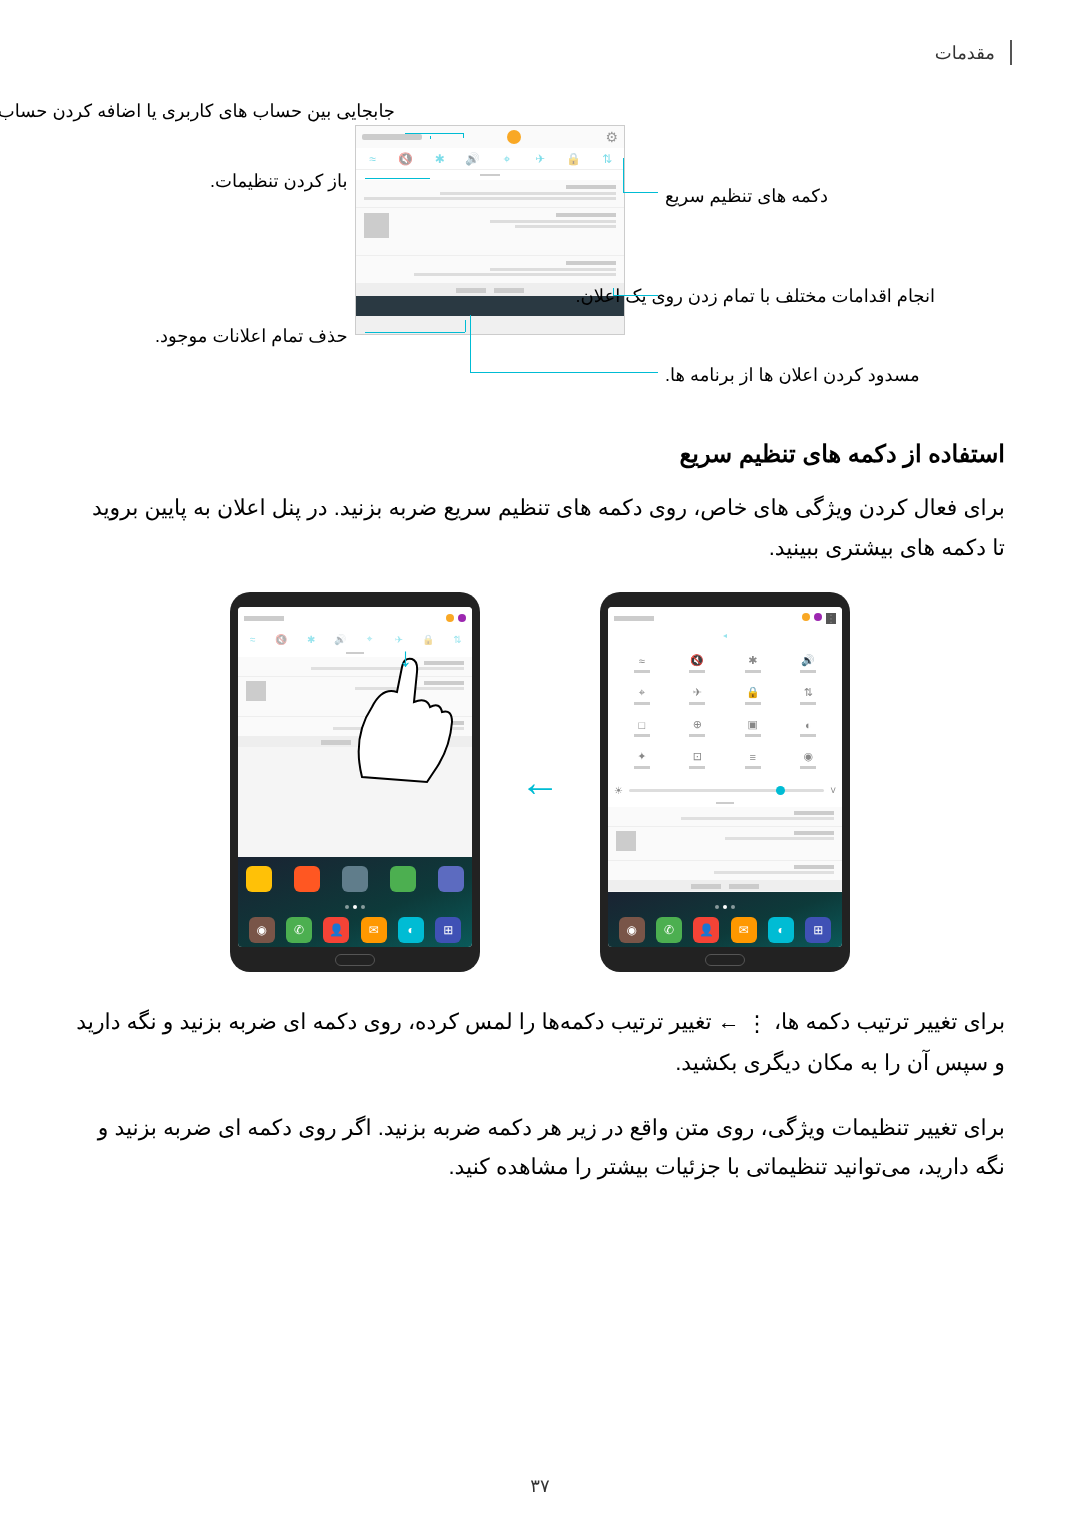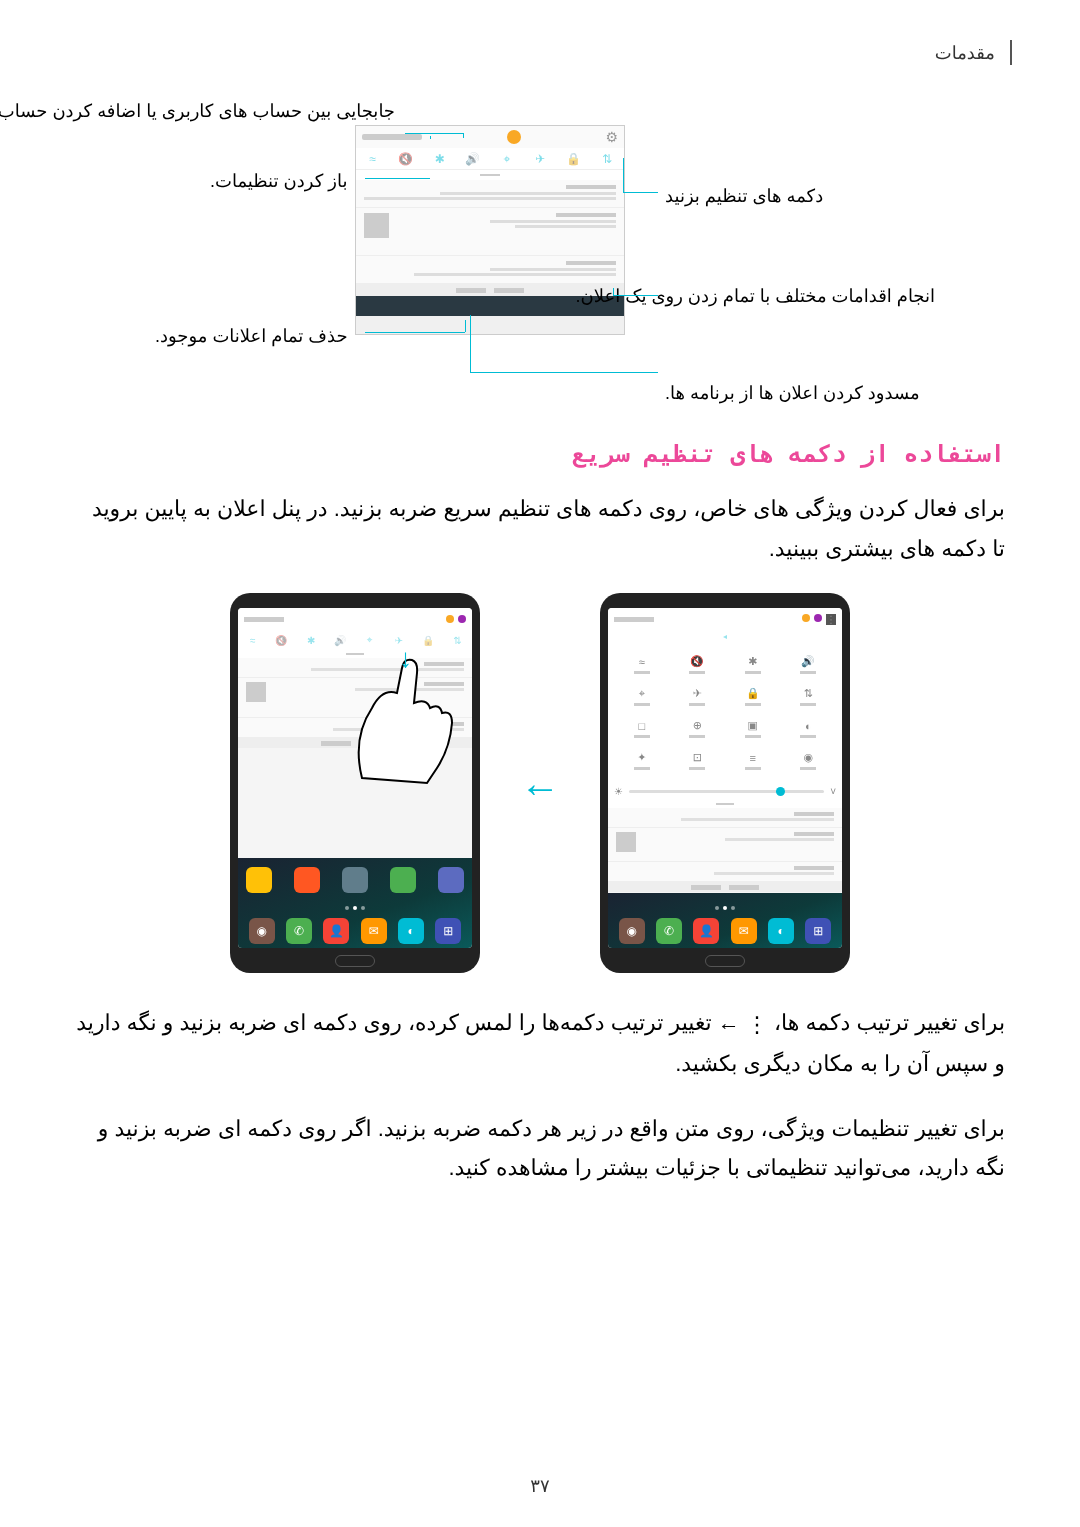--- a/index.html
+++ b/index.html
@@ -154,24 +154,23 @@
 .callout-line {
   position: absolute;
   background: #00bcd4;
 }
 .c-horiz { height: 1px; }
 .c-vert { width: 1px; }
 .bold { font-weight: 400; }
 .section-heading {
   font-size: 24px;
   font-weight: 700;
-  color: #ec4899;
+  color: #000000;
   margin-bottom: 20px;
   text-align: right;
-  font-family: Liberation Mono, monospace;
 }
 .body-text {
   font-size: 22px;
   line-height: 1.8;
   text-align: right;
   margin-bottom: 25px;
 }
 .two-phones {
   display: flex;
   flex-direction: row-reverse;
@@ -440,29 +439,29 @@
     <div class="callout-label right-side" style="top:70px; left:135px; text-align:left;">
       <span>باز کردن </span><span class="bold">تنظیمات</span><span>.</span>
     </div>
     <div class="callout-line c-horiz" style="top:78px; left:290px; width:65px;"></div>
     <div class="callout-line c-vert" style="top:36px; left:355px; height:3px;"></div>
 
     <div class="callout-label right-side" style="top:225px; left:80px; text-align:left;">حذف تمام اعلانات موجود.</div>
     <div class="callout-line c-horiz" style="top:232px; left:290px; width:100px;"></div>
     <div class="callout-line c-vert" style="top:220px; left:390px; height:12px;"></div>
 
-    <div class="callout-label left-side" style="top:85px; left:590px;">دکمه های تنظیم بزنید</div>
+    <div class="callout-label left-side" style="top:85px; left:590px;">دکمه های تنظیم سریع</div>
     <div class="callout-line c-horiz" style="top:92px; left:548px; width:35px;"></div>
     <div class="callout-line c-vert" style="top:58px; left:548px; height:34px;"></div>
 
     <div class="callout-label left-side" style="top:185px; left:590px; width:270px;">انجام اقدامات مختلف با تمام زدن روی یک اعلان.</div>
     <div class="callout-line c-horiz" style="top:195px; left:538px; width:45px;"></div>
     <div class="callout-line c-vert" style="top:188px; left:538px; height:7px;"></div>
 
-    <div class="callout-label left-side" style="top:282px; left:590px;">مسدود کردن اعلان ها از برنامه ها.</div>
+    <div class="callout-label left-side" style="top:264px; left:590px;">مسدود کردن اعلان ها از برنامه ها.</div>
     <div class="callout-line c-horiz" style="top:272px; left:395px; width:188px;"></div>
     <div class="callout-line c-vert" style="top:215px; left:395px; height:57px;"></div>
   </div>
 
   <h2 class="section-heading">استفاده از دکمه های تنظیم سریع</h2>
   <p class="body-text">برای فعال کردن ویژگی های خاص، روی دکمه های تنظیم سریع ضربه بزنید. در پنل اعلان به پایین بروید تا دکمه های بیشتری ببینید.</p>
 
   <div class="two-phones">
 
     <div class="phone">

